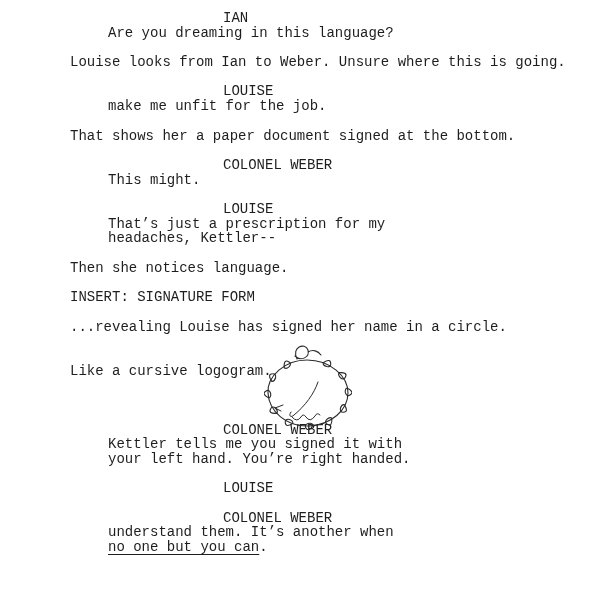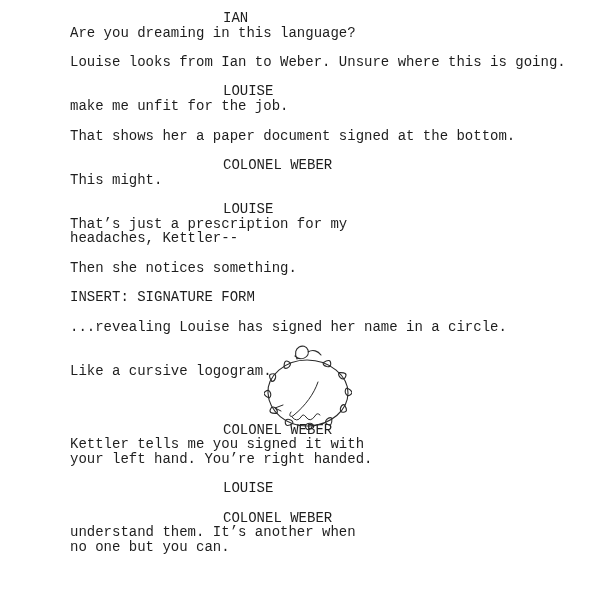--- a/index.html
+++ b/index.html
@@ -16,23 +16,24 @@
     font-family: "Liberation Mono", "DejaVu Sans Mono", monospace;
     font-size: 14px;
     line-height: 14.7px;
     color: #1e1e1e;
     white-space: nowrap;
   }
   .blk { margin: 0 0 14.7px 0; }
   .blk.gap2 { margin-bottom: 29.4px; }
   .blk.gap3 { margin-bottom: 44.1px; }
   .char { margin-left: 223px; }
-  .dlg  { margin-left: 70px; }
+  .dlg  { margin-left: 108px; }
   .act  { margin-left: 70px; }
   .u {
+    text-decoration: underline;
     text-decoration-thickness: 1px;
     text-underline-offset: 3px;
   }
   .logogram {
     position: absolute;
     left: 264px; top: 344px;
     width: 88px; height: 86px;
   }
   .logogram svg { display: block; width: 100%; height: 100%; }
 </style>
@@ -64,21 +65,21 @@
     <div class="dlg">This might.</div>
   </div>
 
   <div class="blk">
     <div class="char">LOUISE</div>
     <div class="dlg">That’s just a prescription for my</div>
     <div class="dlg">headaches, Kettler--</div>
   </div>
 
   <div class="blk">
-    <div class="act">Then she notices something.</div>
+    <div class="act">Then she notices language.</div>
   </div>
 
   <div class="blk">
     <div class="act">INSERT: SIGNATURE FORM</div>
   </div>
 
   <div class="blk gap2">
     <div class="act">...revealing Louise has signed her name in a circle.</div>
   </div>
 

